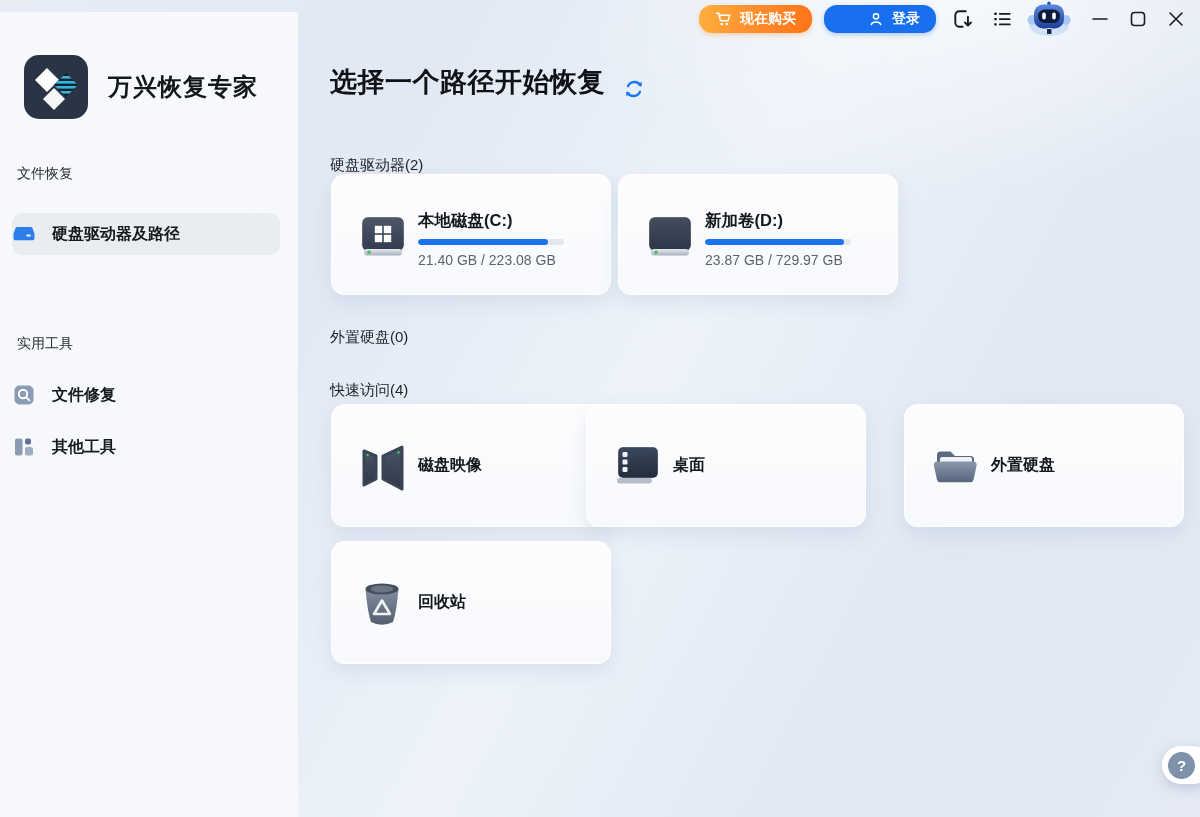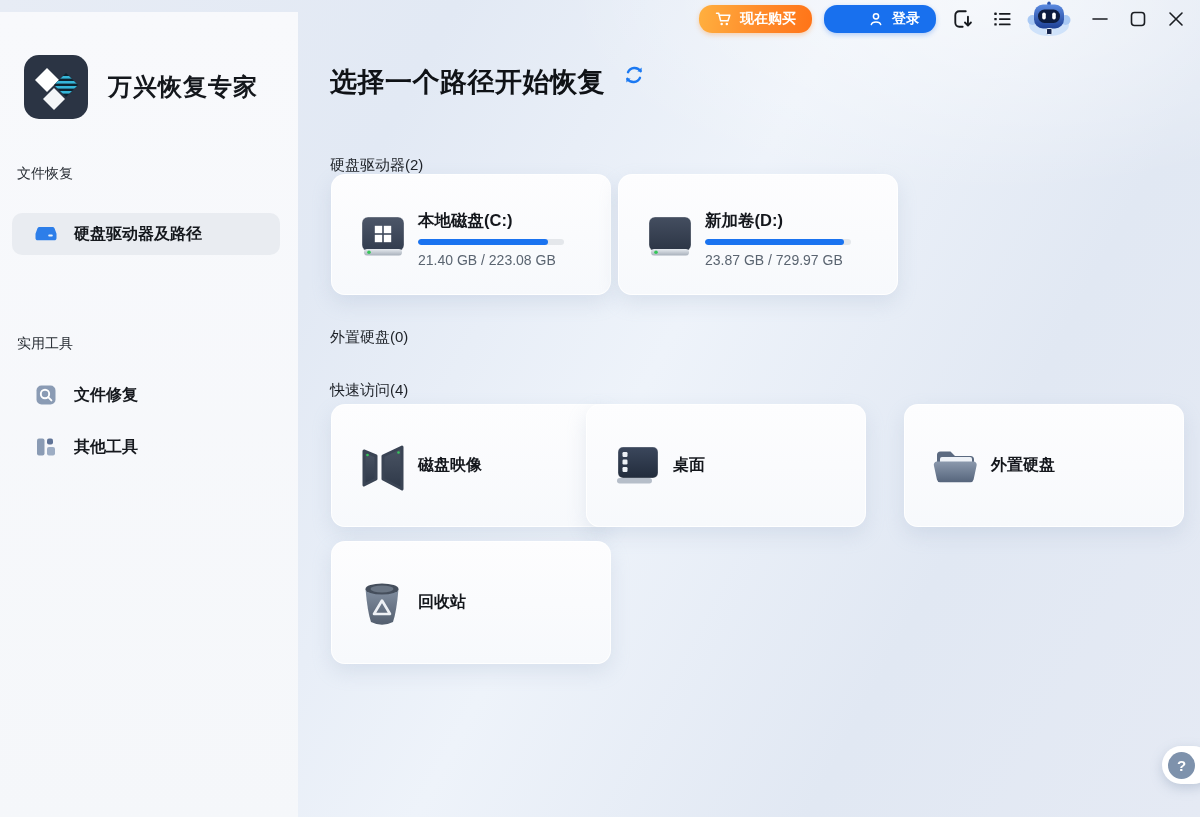--- a/index.html
+++ b/index.html
@@ -16,21 +16,21 @@
     background:linear-gradient(180deg,#f8f9fc 0%,#f5f7fa 100%);
   }
   .brand{ position:absolute; left:24px; top:43px; display:flex; align-items:center; }
   .logo{ width:64px; height:64px; }
   .brand-name{ margin-left:20px; font-size:24px; font-weight:700; color:#14171c; letter-spacing:1px; }
   .section-label{ position:absolute; left:17px; font-size:14px; color:#262b32; }
   .section-label.s1{ top:153px; }
   .section-label.s2{ top:323px; }
   .nav-item{
     position:absolute; left:12px; width:268px; height:42px; border-radius:10px;
-    display:flex; align-items:center; padding-left:22px; cursor:pointer;
+    display:flex; align-items:center; cursor:pointer;
   }
   .nav-item.active{ background:#e9ecf1; }
   .nav-item .nicon{ width:24px; height:24px; display:flex; align-items:center; justify-content:center; }
   .nav-item .nlabel{ margin-left:16px; font-size:16px; font-weight:700; color:#15181d; }
   .ni1{ top:201px; } .ni2{ top:251px; } .ni3{ top:362px; } .ni4{ top:414px; }
   
   .titlebar{
     position:absolute; left:298px; right:0; top:0; height:38px;
     display:flex; align-items:center; justify-content:flex-end; padding-right:6px;
   }
@@ -39,21 +39,21 @@
     padding:0 16px; font-size:14px; font-weight:700; color:#fff; cursor:pointer;
   }
   .pill .picon{ margin-right:8px; display:flex; }
   .buy{ background:linear-gradient(100deg,#ffb03f 0%,#ff8a2a 55%,#ff7418 100%); box-shadow:0 2px 5px rgba(255,140,40,.35); }
   .login{ background:#1870ee; margin-left:12px; box-shadow:0 2px 5px rgba(30,110,235,.3);padding-left:44px; }
   .tb-icon{ margin-left:15px; width:24px; height:24px; display:flex; align-items:center; justify-content:center; cursor:pointer; background:none; border:none; }
   .robot{ width:46px; height:36px; margin-left:12px; cursor:pointer; }
   .win-btn{ width:20px; height:20px; margin-left:18px; display:flex; align-items:center; justify-content:center; cursor:pointer; background:none; border:none; }
   .win-btn:last-child{ margin-right:8px; }
   
-  .page-title{ position:absolute; left:330px; top:64px; display:flex; align-items:flex-start; }
+  .page-title{ position:absolute; left:330px; top:64px; display:flex; align-items:flex-end; }
   .page-title h1{ font-size:27px; font-weight:800; color:#0f1216; letter-spacing:.5px; }
   .refresh{ margin-left:18px; width:22px; height:22px; cursor:pointer; background:none; border:none; padding:0; display:flex; }
   .group-label{ position:absolute; left:330px; font-size:15px; color:#1d2127; }
   .gl-hdd{ top:136px;margin-top:20px; } .gl-ext{ top:328px; } .gl-quick{ top:381px; }
   .card{
     position:absolute; width:280px; border-radius:14px;
     background:linear-gradient(180deg,#fdfdfe 0%,#f7f9fc 100%);
     border:1px solid rgba(255,255,255,.9);
     box-shadow:0 8px 20px rgba(140,160,190,.20);
     cursor:pointer;

